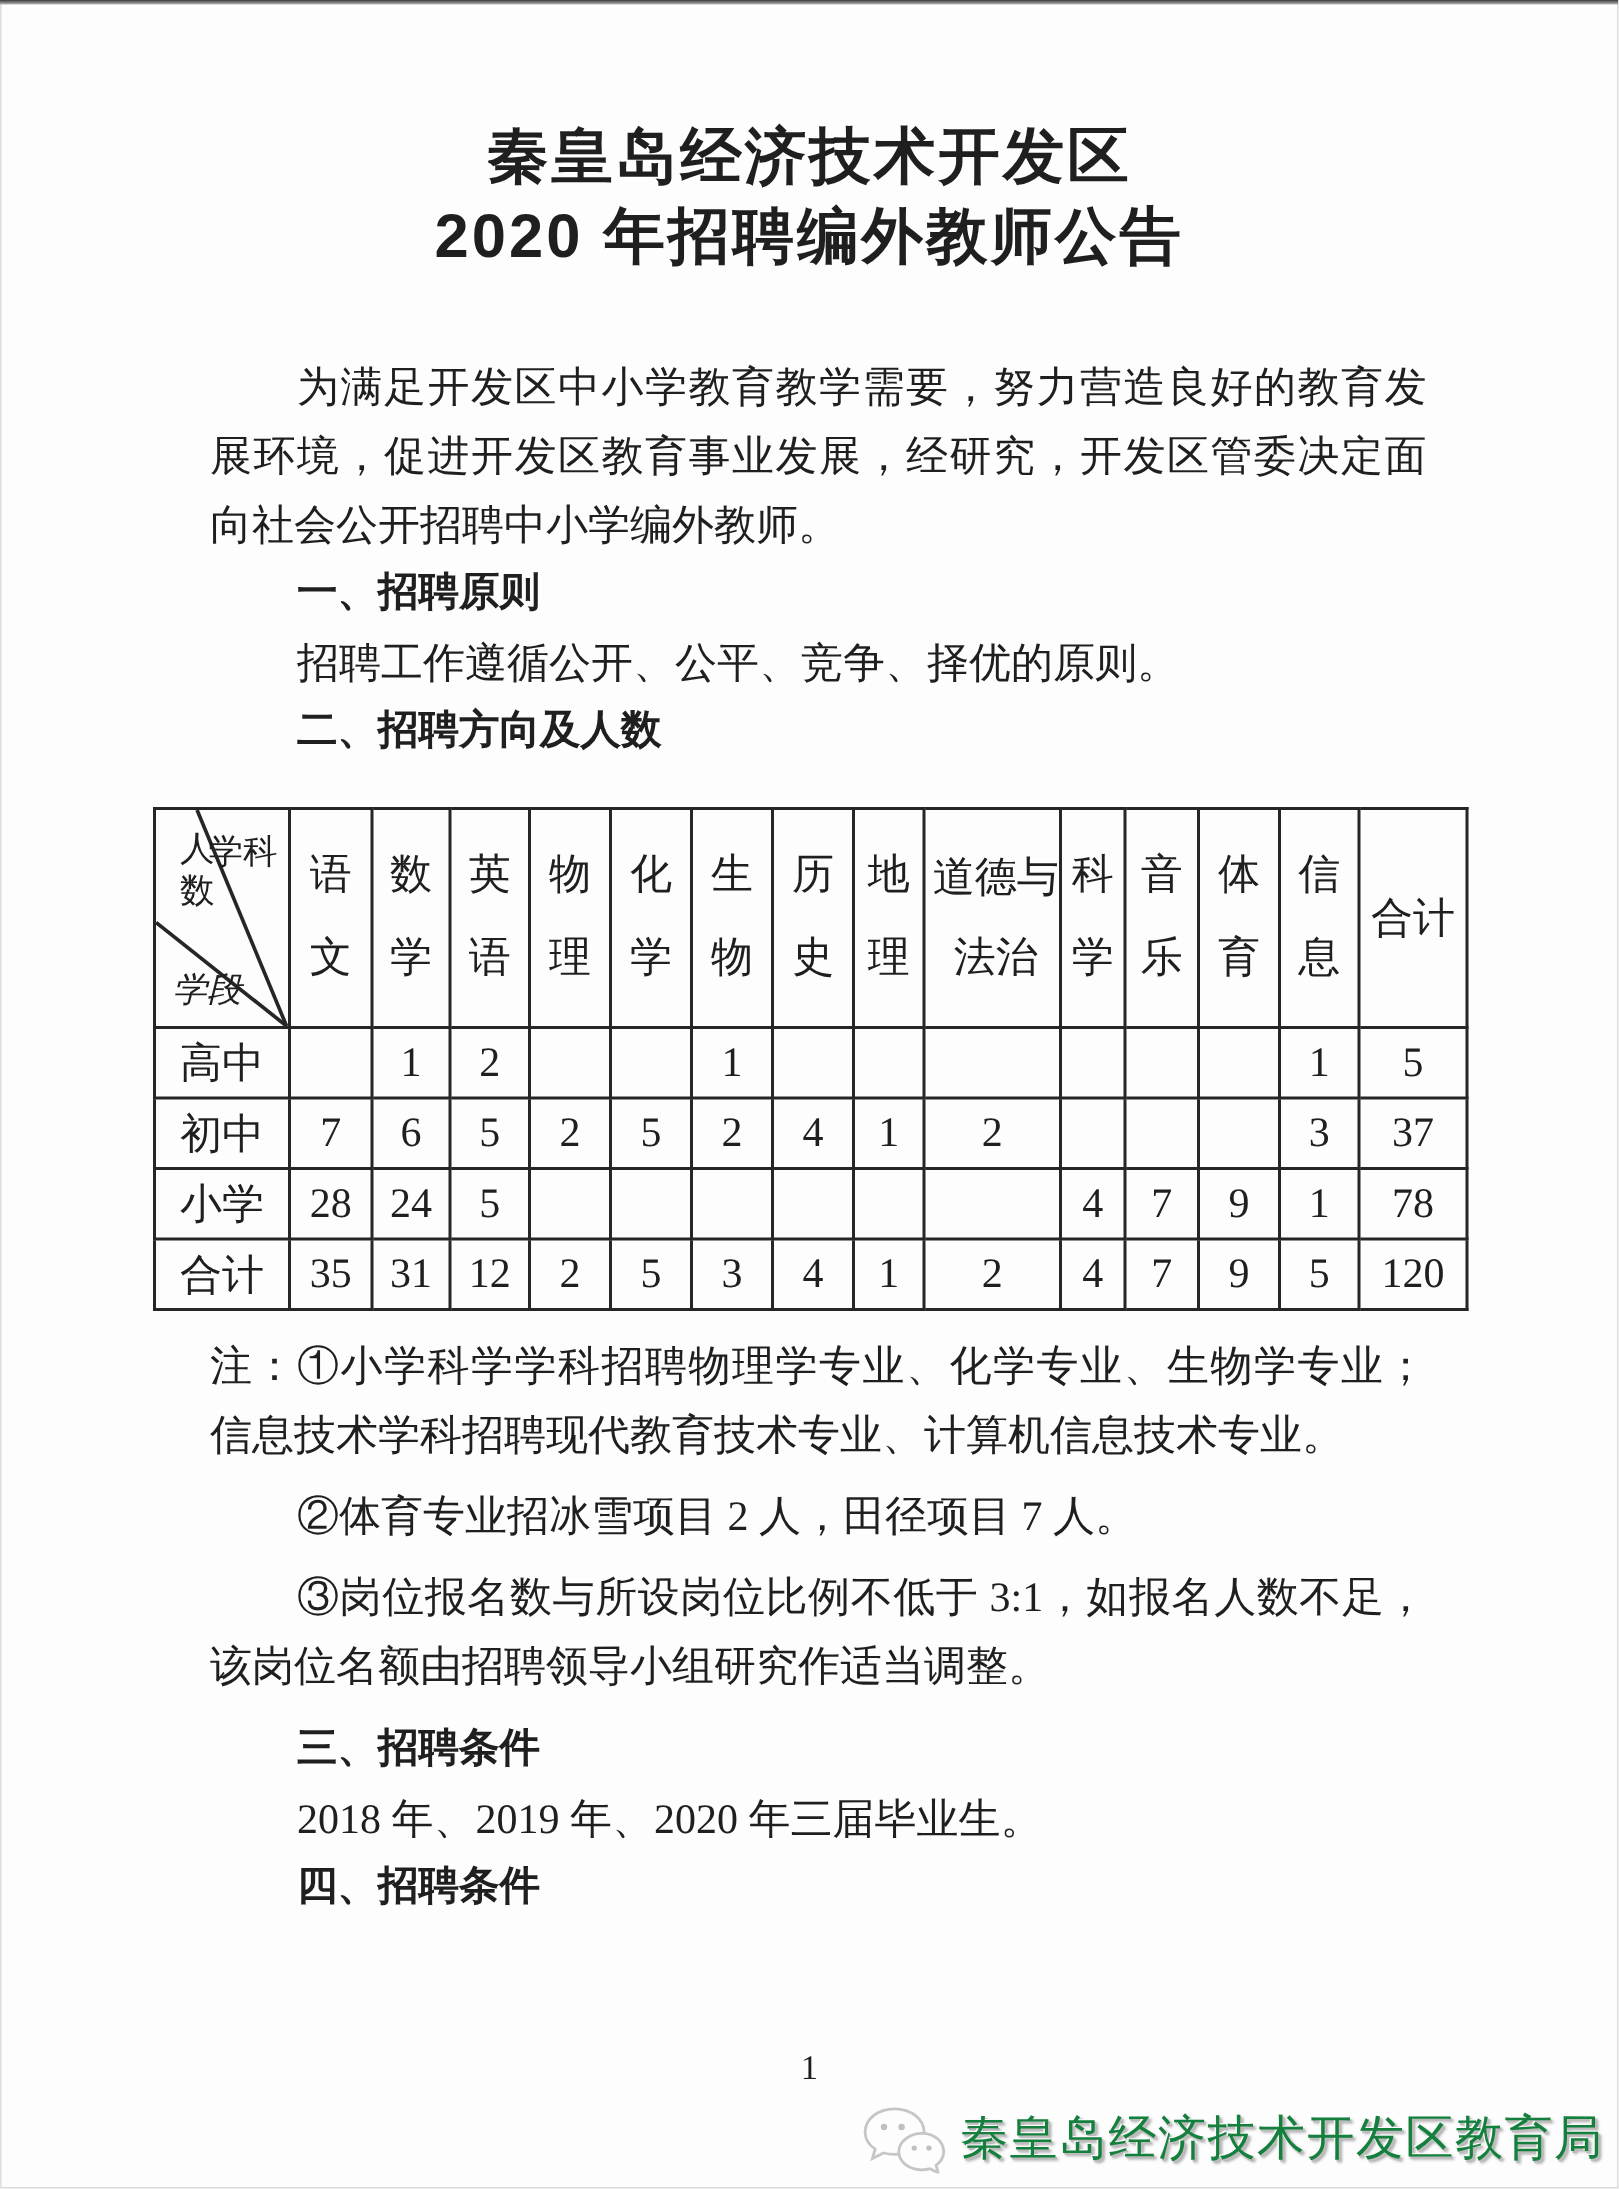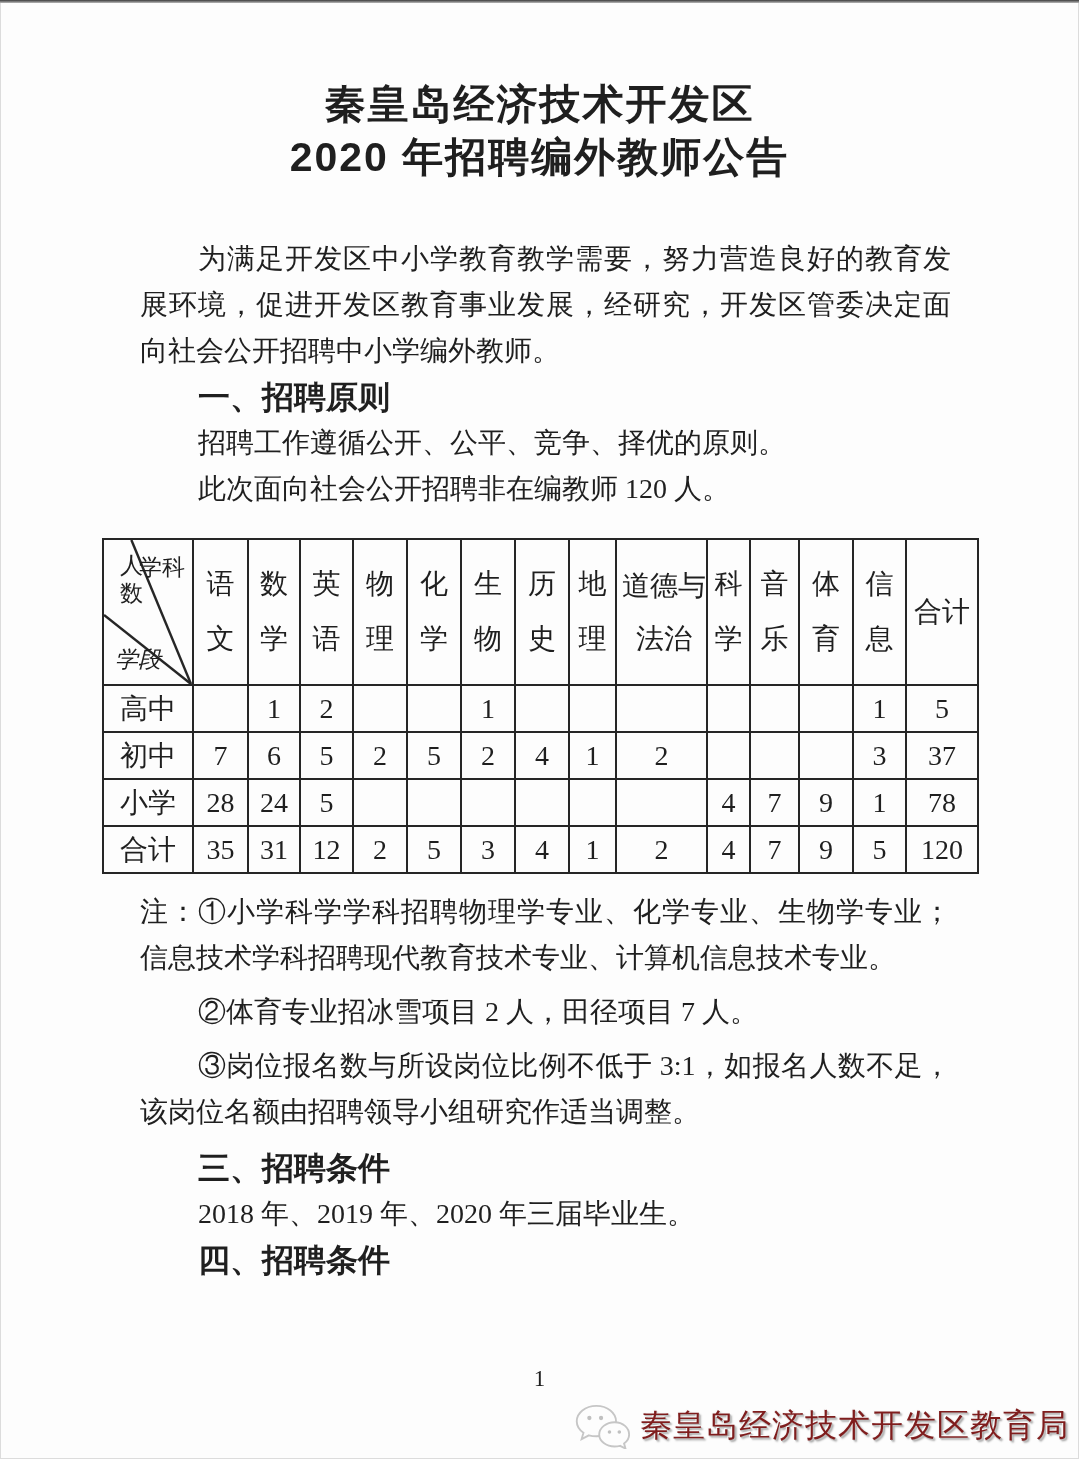--- a/index.html
+++ b/index.html
@@ -14,22 +14,22 @@
     box-shadow:inset 0 0 0 1px #dcdcdc;
   }
   .scan-edge{position:absolute;top:0;left:0;right:0;height:3px;
     background:linear-gradient(#3c3c3c,#b9b9b9);}
   .title{margin-top:78px;text-align:center;
     font-family:"Liberation Sans","DejaVu Sans",sans-serif;
     font-weight:700;font-size:41px;line-height:53px;letter-spacing:2px;}
   .content{padding:0 128px 0 140px;text-align:justify;}
   .body{font-size:28px;line-height:46px;margin:0;}
   .indent{text-indent:58px;}
-  .heading{font-size:32px;line-height:46px;margin:0;font-weight:700;
-    font-family:Liberation Sans, sans-serif;text-align:left;}
+  .heading{font-size:27px;line-height:46px;margin:0;font-weight:700;
+    font-family:Liberation Mono, monospace;text-align:left;}
   .intro{margin-top:52px;}
   .notes{margin-top:15px;}
   .note-gap{margin-top:8px;}
   .sec-gap{margin-top:10px;}
 
   table.quota{
     border-collapse:collapse;table-layout:fixed;
     width:875px;margin:26px 0 0 102px;
     font-size:28px;
   }
@@ -49,41 +49,41 @@
   .c-subject{top:14px;right:7px;}
   .c-count{top:12px;left:16px;width:1em;word-break:break-all;line-height:1.75;}
   .c-stage{bottom:10px;left:11px;font-style:italic;}
 
   .page-number{position:absolute;top:1366px;left:0;width:100%;
     text-align:center;font-size:23px;}
   .footer{position:absolute;right:10px;bottom:10px;
     display:flex;align-items:center;gap:9px;}
   .wm-text{
     font-family:Liberation Serif, serif;
-    font-size:32px;letter-spacing:1px;color:#7f1d1d;
+    font-size:32px;letter-spacing:1px;color:#15803d;
     text-shadow:-1px -1px 0 #f9f9f9,1px 1px 0 #bcbcbc,2px 2px 2px #a3a3a3;
     white-space:nowrap;
   }
 </style>
 </head>
 <body>
 
 <div class="page">
   <div class="scan-edge"></div>
 
   <div class="title">
     <div>秦皇岛经济技术开发区</div>
     <div>2020 年招聘编外教师公告</div>
   </div>
 
   <div class="content">
     <p class="body indent intro">为满足开发区中小学教育教学需要，努力营造良好的教育发展环境，促进开发区教育事业发展，经研究，开发区管委决定面向社会公开招聘中小学编外教师。</p>
     <p class="heading indent">一、招聘原则</p>
     <p class="body indent">招聘工作遵循公开、公平、竞争、择优的原则。</p>
-    <p class="body indent">此次面向社会公开招聘非在编教师 120 人。</p>
+    <p class="heading indent">二、招聘方向及人数</p>
   </div>
 
   <table class="quota">
     <colgroup>
       <col style="width:90px">
         <col style="width:55px">
         <col style="width:52px">
       <col style="width:53px">
         <col style="width:54px">
         <col style="width:54px">

